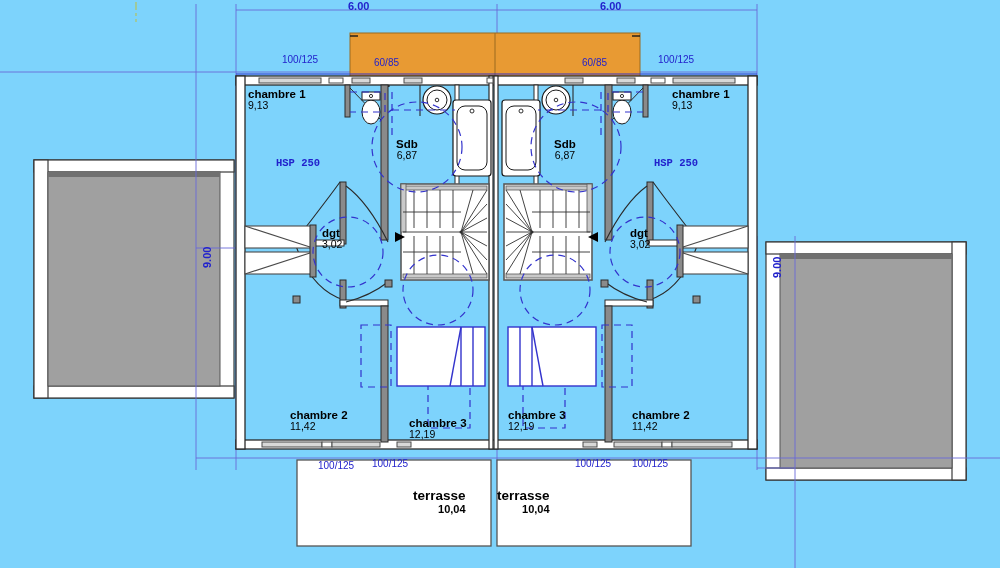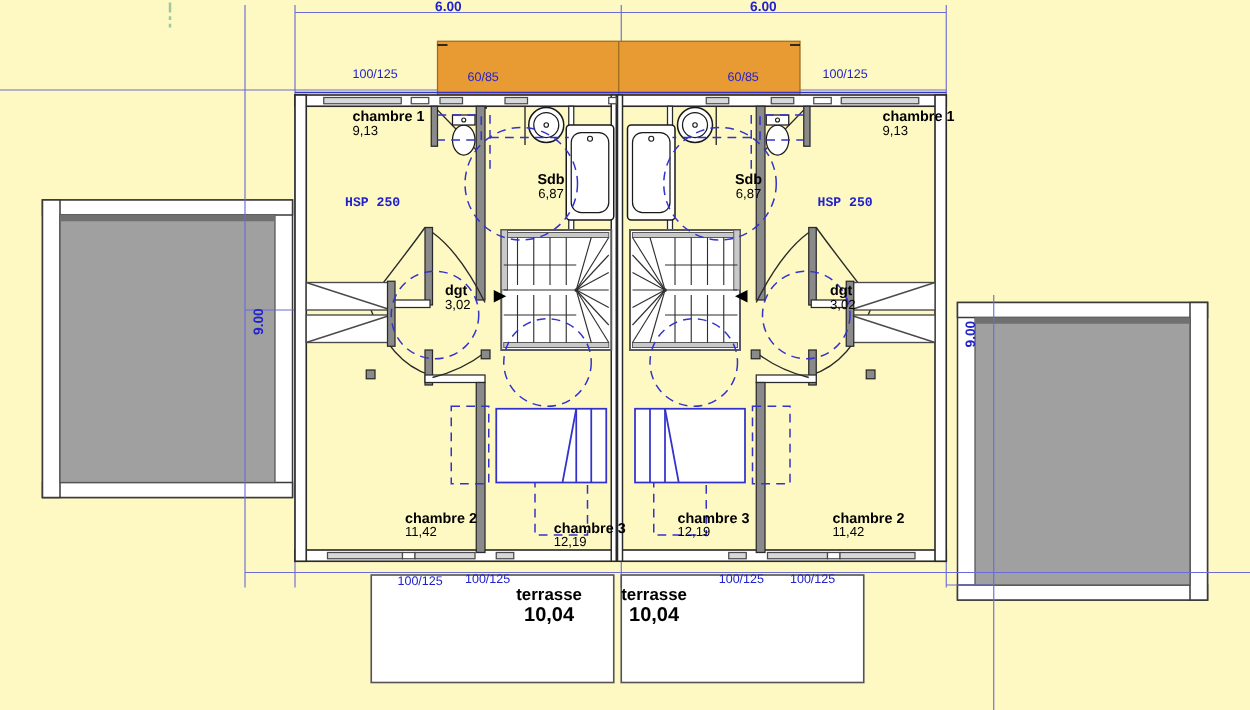--- a/index.html
+++ b/index.html
@@ -1,30 +1,30 @@
 <!DOCTYPE html>
 <html><head>
 <meta charset="utf-8">
 <title>Plan</title>
 <style>
   html,body{margin:0;padding:0;background:#ffffff;}
   body{
     font-family:"Liberation Sans", sans-serif;
     width:1000px;height:568px;overflow:hidden;position:relative;
   }
-  #stage{position:absolute;left:0;top:0;width:1000px;height:568px;background:#fef9c3;}
+  #stage{position:absolute;left:0;top:0;width:1000px;height:568px;background:#7dd3fc;}
   #plan-svg{position:absolute;left:0;top:0;}
   .lbl{position:absolute;white-space:nowrap;line-height:1.08;}
-  .lbl-room{color:#000;font-weight:bold;font-size:11.5px;text-align:center;margin-left:34px;}
+  .lbl-room{color:#000;font-weight:bold;font-size:11.5px;text-align:center;}
   .lbl-room .area{font-size:10.5px;font-weight:normal;display:block;}
   .lbl-dim{color:#2222cc;font-weight:bold;font-size:11px;}
   .lbl-dim-sm{color:#2222cc;font-weight:normal;font-size:10px;}
   .lbl-hsp{color:#2222cc;font-weight:bold;font-size:10.5px;font-family:Liberation Mono, monospace;}
-  .lbl-terr{color:#000;font-weight:bold;font-size:13.5px;text-align:center;}
-  .lbl-terr .area{font-size:16px;display:block;font-weight:bold;}
+  .lbl-terr{color:#000;font-weight:bold;font-size:13.5px;text-align:right;margin-top:20px;}
+  .lbl-terr .area{font-size:11px;display:block;font-weight:bold;}
   .rot{transform:rotate(-90deg);transform-origin:0 0;}
 </style>
 </head>
 <body>
 
 <div id="stage">
 
 <svg id="plan-svg" width="1000" height="568" viewBox="0 0 1000 568">
   <defs>
     <g id="toilet">

